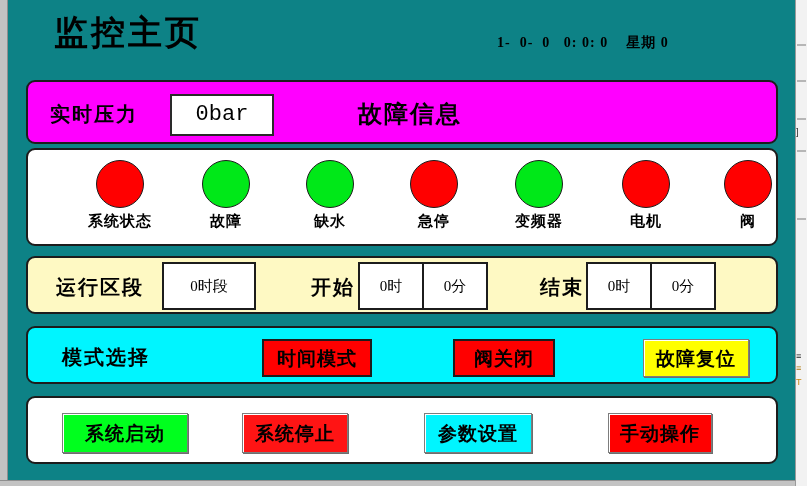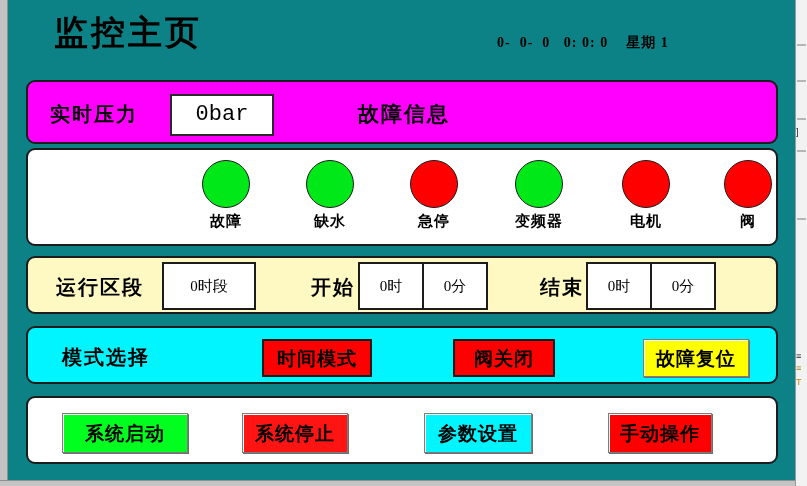--- a/index.html
+++ b/index.html
@@ -134,21 +134,21 @@
   }
   #pressure-value {
     font-family: "Liberation Mono", "DejaVu Sans Mono", monospace;
     font-size: 22px;
     line-height: 22px;
     color: #000000;
     font-weight: 400;
   }
   #fault-info-label {
     left: 330px; top: 22px;
-    font-size: 21px;
+    font-size: 24px;
   }
 
   
   #status-panel {
     left: 18px; top: 148px;
     width: 752px; height: 98px;
     background: #ffffff;
   }
   .light-cell {
     position: absolute;
@@ -254,32 +254,36 @@
     <div class="sliver-mark" style="top:218px"></div>
     <div class="sliver-glyph" style="top:352px;color:#222">≡</div>
     <div class="sliver-glyph" style="top:364px;color:#b07a10">≡</div>
     <div class="sliver-glyph" style="top:378px;color:#c9860f">T</div>
   </div>
 
   <div id="canvas">
 
     <div id="header">
       <div id="page-title">监控主页</div>
-      <div id="datetime">0-  0-  0   0: 0: 0    星期 1</div>
+      <div id="datetime">1-  0-  0   0: 0: 0    星期 0</div>
     </div>
 
     <div class="panel" id="pressure-panel">
       <div class="panel-label" id="pressure-label">实时压力</div>
       <div id="pressure-value-box">
         <span id="pressure-value">0bar</span>
       </div>
       <div class="panel-label" id="fault-info-label">故障信息</div>
     </div>
 
     <div class="panel" id="status-panel">
+      <div class="light-cell" style="left:44px">
+        <div class="light" style="background:#ff0000"></div>
+        <div class="light-label">系统状态</div>
+      </div>
       <div class="light-cell" style="left:150px">
         <div class="light" style="background:#00e818"></div>
         <div class="light-label">故障</div>
       </div>
       <div class="light-cell" style="left:254px">
         <div class="light" style="background:#00e818"></div>
         <div class="light-label">缺水</div>
       </div>
       <div class="light-cell" style="left:358px">
         <div class="light" style="background:#ff0000"></div>

